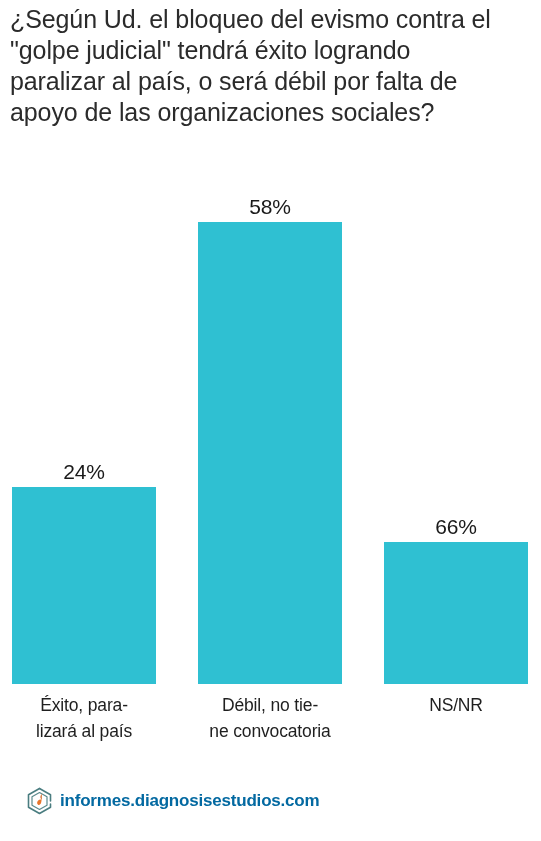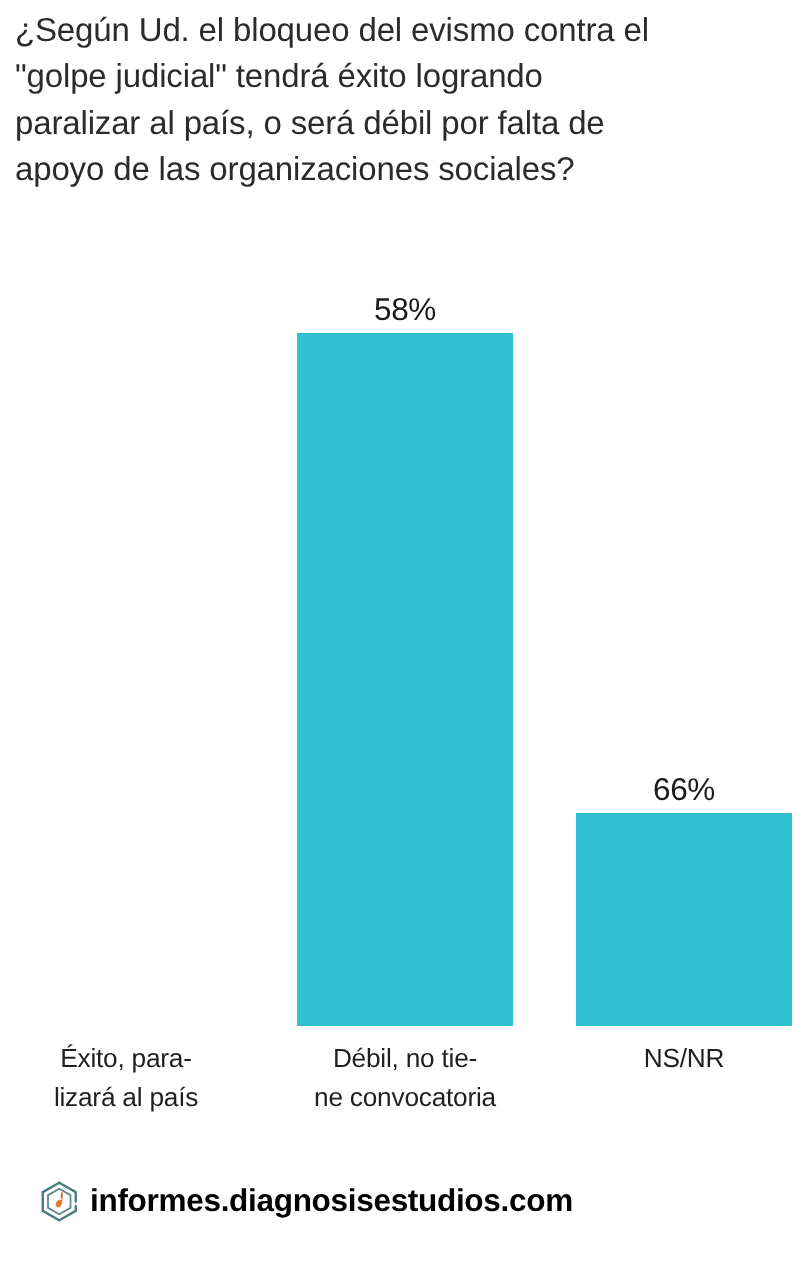--- a/index.html
+++ b/index.html
@@ -25,21 +25,21 @@
   }
 
   
   #title-block {
     position: absolute;
     left: 10px;
     top: 4px;
     width: 520px;
   }
   .title-line {
-    font-size: 22px;
+    font-size: 25px;
     line-height: 31px;
     color: #2b2b2b;
     letter-spacing: -0.1px;
     white-space: nowrap;
   }
 
   
   #chart {
     position: absolute;
     left: 0;
@@ -107,42 +107,46 @@
     align-items: center;
     gap: 7px;
   }
   #footer-logo {
     width: 27px;
     height: 28px;
     flex: 0 0 auto;
     display: block;
   }
   #footer-url {
-    font-size: 21px;
+    font-size: 17px;
     font-weight: bold;
-    color: #000000;
+    color: #0369a1;
     letter-spacing: -0.2px;
     line-height: 18px;
   }
 </style>
 </head>
 <body>
 
 <div id="page">
 
   <div id="title-block">
     <div class="title-line">¿Según Ud. el bloqueo del evismo contra el</div>
     <div class="title-line">"golpe judicial" tendrá éxito logrando</div>
     <div class="title-line">paralizar al país, o será débil por falta de</div>
     <div class="title-line">apoyo de las organizaciones sociales?</div>
   </div>
 
   <div id="chart">
     <div id="plot">
 
+      <div class="bar-group" style="left:12px;">
+        <div class="bar-value" style="bottom:200px;">24%</div>
+        <div class="bar" style="height:197px;"></div>
+      </div>
 
       <div class="bar-group" style="left:198px;">
         <div class="bar-value" style="bottom:465px;margin-top:36px;">58%</div>
         <div class="bar" style="height:462px;"></div>
       </div>
 
       <div class="bar-group" style="left:384px;">
         <div class="bar-value" style="bottom:145px;">66%</div>
         <div class="bar" style="height:142px;"></div>
       </div>

